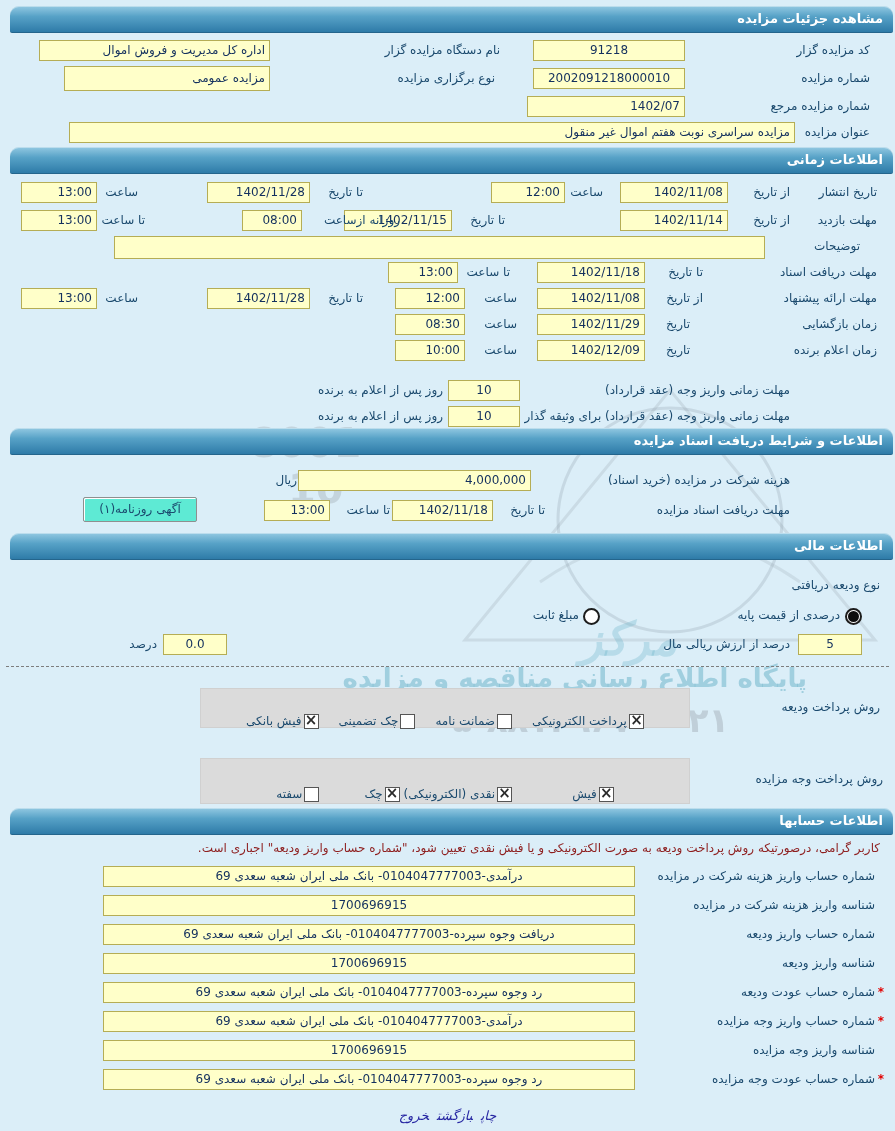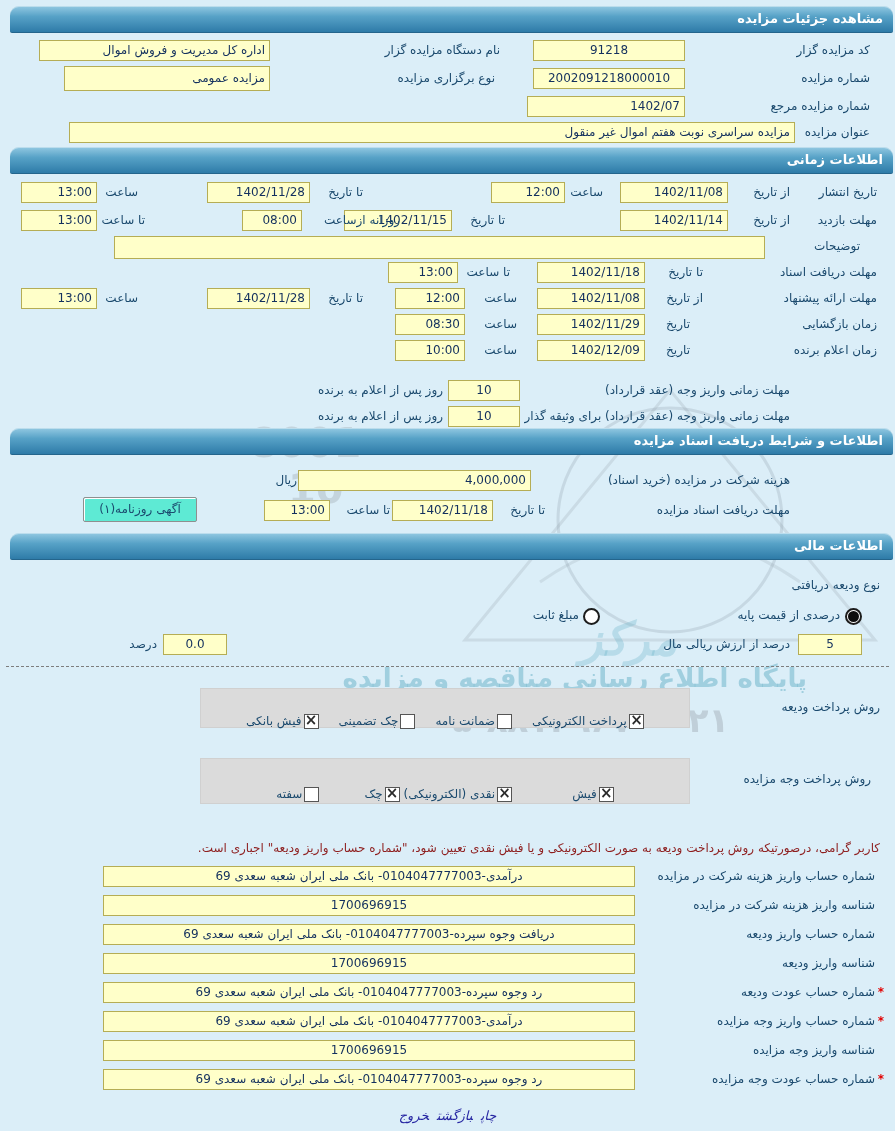--- a/index.html
+++ b/index.html
@@ -198,40 +198,41 @@
     <span class="gbi">
         <span class="cb"></span>
         <span>چک تضمینی</span>
       </span>
     <span class="gbi">
         <span class="cb on"></span>
         <span>فیش بانکی</span>
       </span>
   </div>
 
-  <div class="lbl" style="right:24px;top:772px;">روش پرداخت وجه مزایده</div>
+  <div class="lbl" style="right:12px;top:772px;">روش پرداخت وجه مزایده</div>
   <div class="gray" style="right:205px;width:488px;top:758px;height:44px;">
     <span class="gbi" style="margin-left:60px;">
         <span class="cb on"></span>
         <span>فیش</span>
       </span>
     <span class="gbi" style="margin-left:4px;">
         <span class="cb on"></span>
         <span>نقدی (الکترونیکی)</span>
       </span>
     <span class="gbi" style="margin-left:45px;">
         <span class="cb on"></span>
         <span>چک</span>
       </span>
     <span class="gbi">
         <span class="cb"></span>
         <span>سفته</span>
       </span>
   </div>
 
+  <div class="bar" style="top:808px;">اطلاعات حسابها</div>
 
   <div class="notice" style="right:15px;top:841px;">کاربر گرامی، درصورتیکه روش پرداخت ودیعه به صورت الکترونیکی و یا فیش نقدی تعیین شود، "شماره حساب واریز ودیعه" اجباری است.</div>
 
   <div class="lbl" style="right:20px;top:869px;">شماره حساب واریز هزینه شرکت در مزایده</div>
   <div class="inp c" style="right:260px;width:530px;top:866px;">درآمدی-0104047777003- بانک ملی ایران شعبه سعدی 69</div>
 
   <div class="lbl" style="right:20px;top:898px;">شناسه واریز هزینه شرکت در مزایده</div>
   <div class="inp c" style="right:260px;width:530px;top:895px;">1700696915</div>
 
   <div class="lbl" style="right:20px;top:927px;">شماره حساب واریز ودیعه</div>

